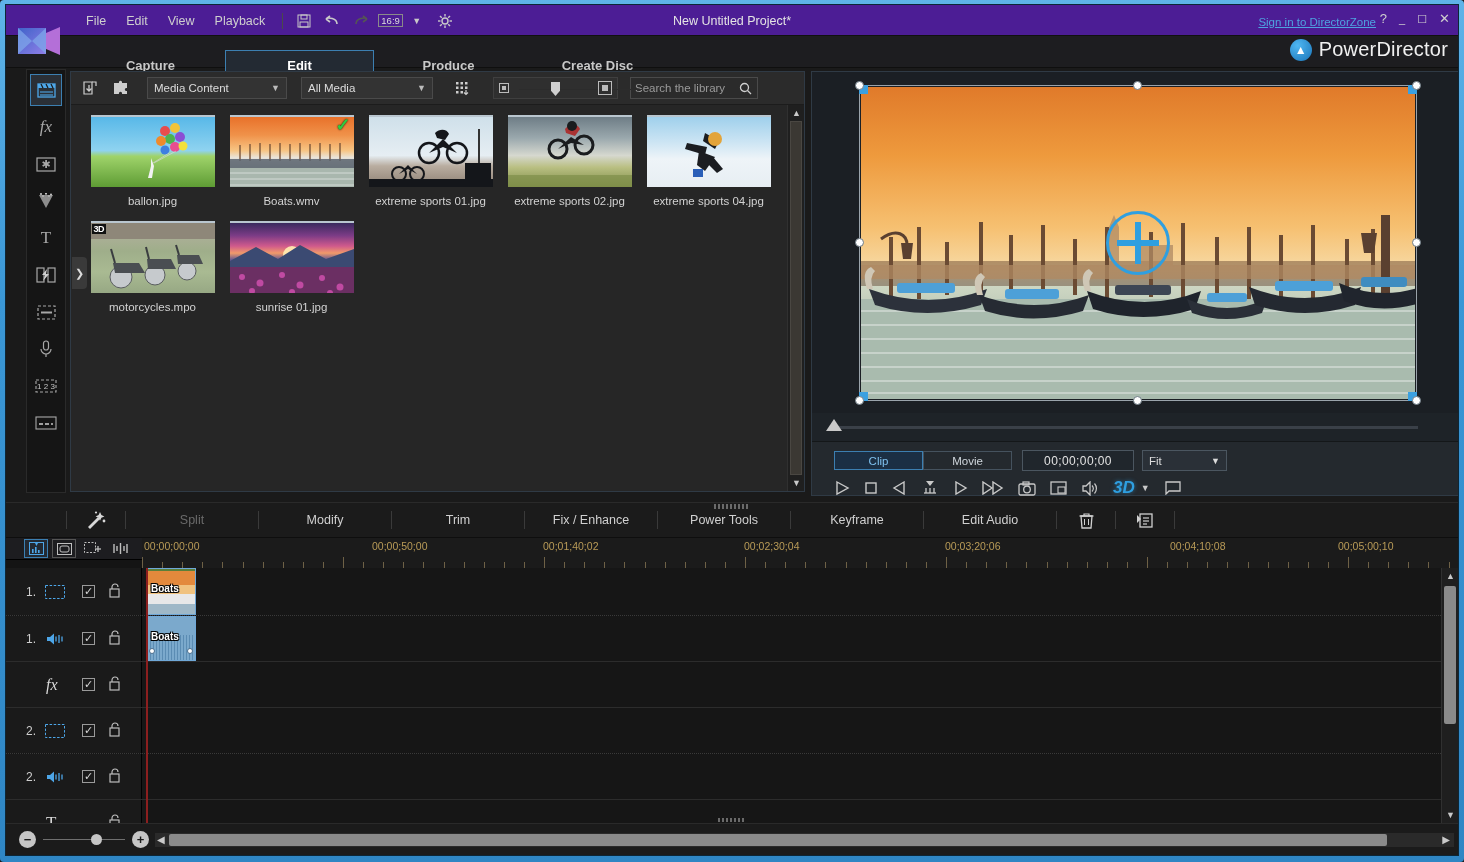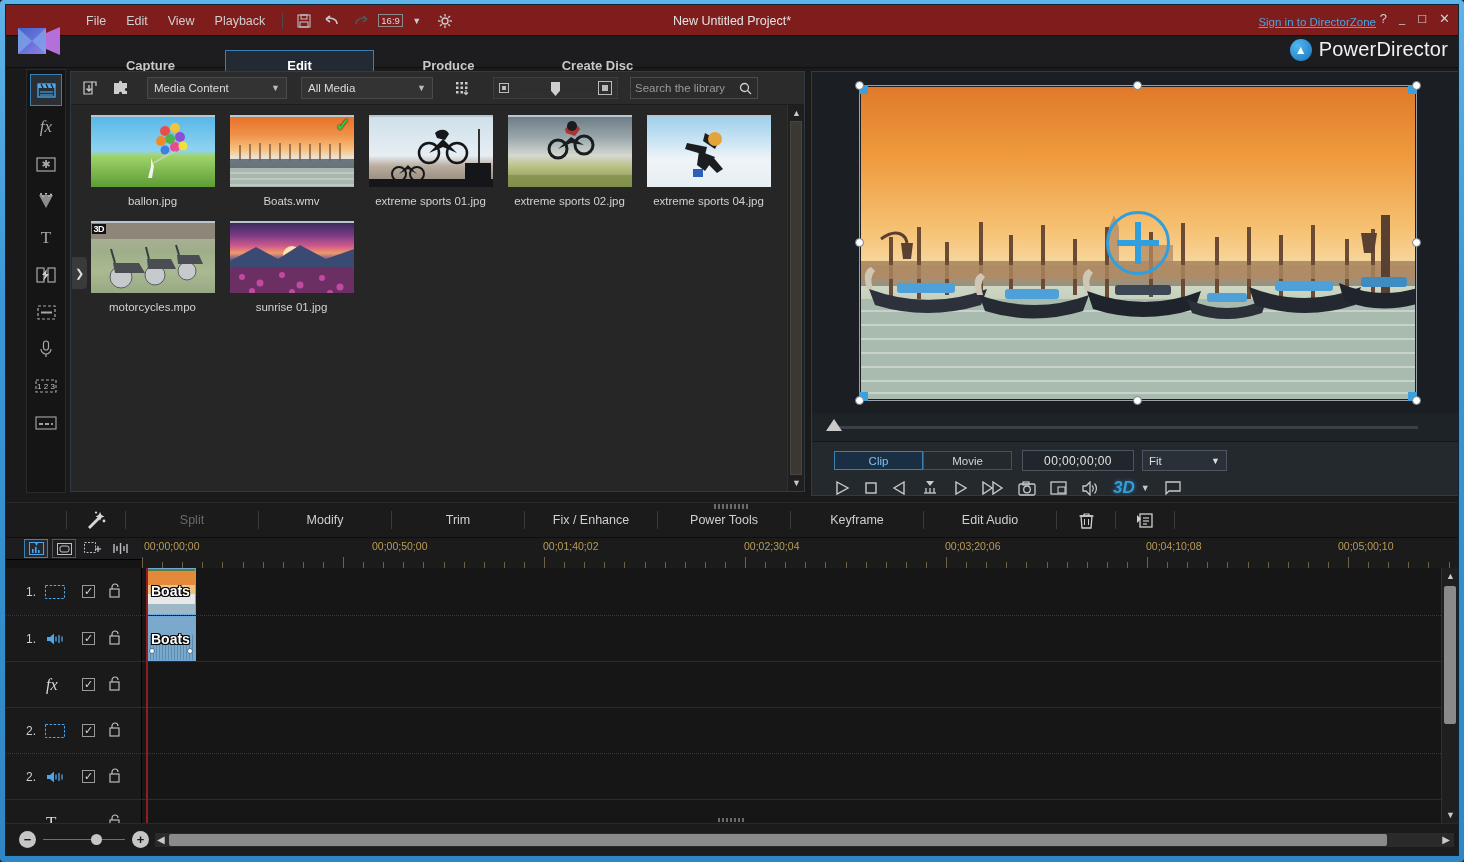--- a/index.html
+++ b/index.html
@@ -23,21 +23,21 @@
     position:relative;
     width:100%; height:100%;
     background:#1a1a1a;
     border:1px solid #0d2636;
     overflow:hidden;
   }
 
   
   #titlebar{
     position:absolute; left:0; top:0; width:100%; height:31px;
-    background:#7f1d1d;
+    background:#4c1d95;
     border-bottom:1px solid #111;
   }
   #logo{
     position:absolute; left:10px; top:19px; width:52px; height:34px;
     z-index:40;
   }
   .menus{
     position:absolute; left:70px; top:0; height:31px;
     display:flex; align-items:center; gap:0px;
   }
@@ -405,21 +405,21 @@
     background:linear-gradient(180deg,#5a7f3a 0 4%, #e3893c 4% 36%, #f0c27f 36% 55%, #e8e8e8 55% 78%, #9fb8c7 78% 100%);
   }
   .clip-audio{
     background:#7ba9cc;
   }
   .clip-audio::after{
     content:""; position:absolute; left:0; right:0; top:42%; bottom:0;
     background:repeating-linear-gradient(90deg, #5b8cb3 0 1px, #7ba9cc 1px 3px);
   }
   .clip-title{
-    position:absolute; left:4px; font-size:14px; color:#fff;
+    position:absolute; left:4px; font-size:10px; color:#fff;
     font-weight:bold;
     text-shadow:-1px -1px 0 #000,1px -1px 0 #000,-1px 1px 0 #000,1px 1px 0 #000;
     z-index:3;
   }
   .grip-dot{
     position:absolute; width:6px;height:6px;border-radius:50%;
     background:#fff; border:1px solid #4c6f8e; z-index:4;
   }
   #tl-vscroll{
     position:absolute; right:0; top:30px; width:17px; bottom:32px;
@@ -1121,21 +1121,21 @@
             </svg>
       </div>
     </div>
 
     <div id="ruler">
       <div class="rlabel" style="left:2px;">00;00;00;00</div>
       <div class="rlabel" style="left:186px;margin-left:44px;">00;00;50;00</div>
       <div class="rlabel" style="left:401px;">00;01;40;02</div>
       <div class="rlabel" style="left:602px;">00;02;30;04</div>
       <div class="rlabel" style="left:803px;">00;03;20;06</div>
-      <div class="rlabel" style="left:968px;padding-left:36px;">00;04;10;08</div>
+      <div class="rlabel" style="left:992px;padding-left:36px;">00;04;10;08</div>
       <div class="rlabel" style="left:1196px;">00;05;00;10</div>
       <div id="ruler-ticks">
             <div class="rtick" style="left: 0px; height: 11px;"></div>
             <div class="rtick" style="left: 20.1px; height: 6px;"></div>
             <div class="rtick" style="left: 40.2px; height: 6px;"></div>
             <div class="rtick" style="left: 60.3px; height: 6px;"></div>
             <div class="rtick" style="left: 80.4px; height: 6px;"></div>
             <div class="rtick" style="left: 100.5px; height: 6px;"></div>
             <div class="rtick" style="left: 120.6px; height: 6px;"></div>
             <div class="rtick" style="left: 140.7px; height: 6px;"></div>

